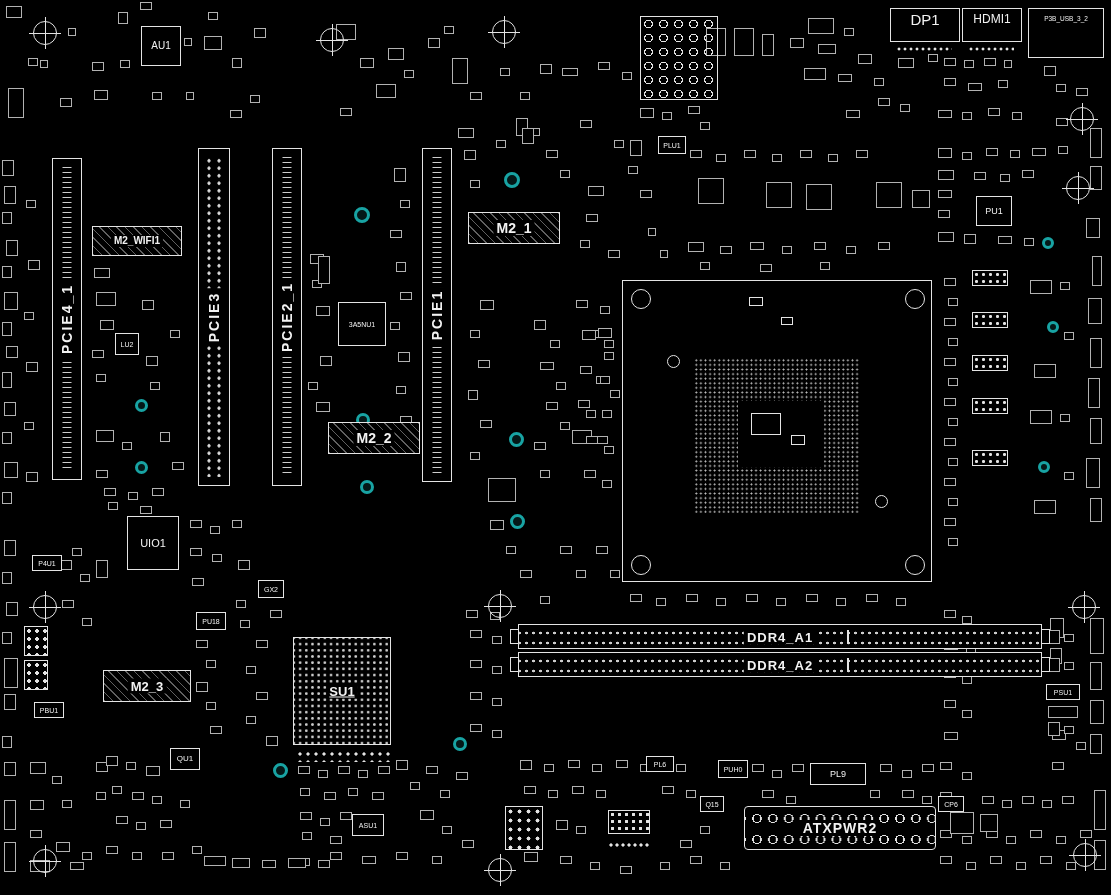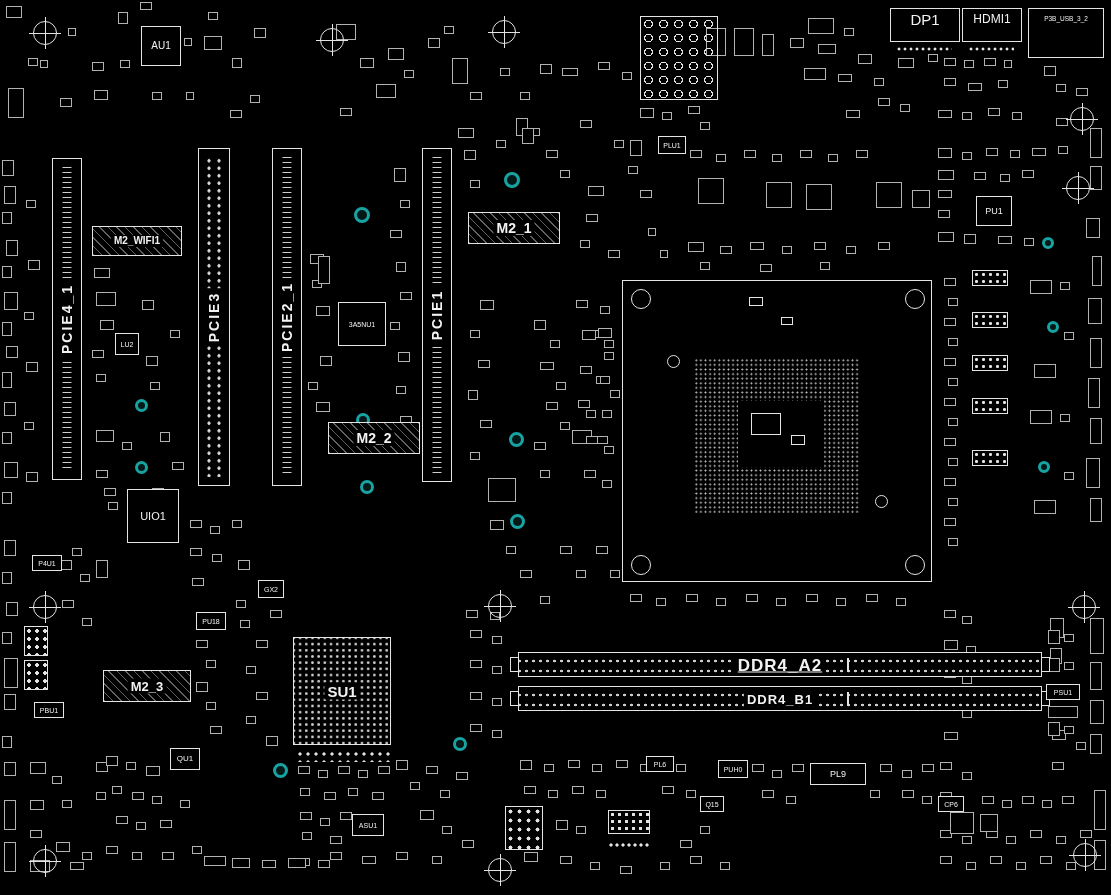--- a/index.html
+++ b/index.html
@@ -570,45 +570,48 @@
     </div>
     <div class="abs slot-h" style="left: 468px; top: 212px; width: 92px; height: 32px;">
       <span class="lbl" style="font-size: 14px;">M2_1</span>
     </div>
     <div class="abs slot-h" style="left: 328px; top: 422px; width: 92px; height: 32px;">
       <span class="lbl" style="font-size: 14px;">M2_2</span>
     </div>
     <div class="abs slot-h" style="left: 103px; top: 670px; width: 88px; height: 32px;">
       <span class="lbl" style="font-size: 13px;">M2_3</span>
     </div>
-    <div class="abs chip" style="left: 127px; top: 489px; width: 52px; height: 54px;">
+    <div class="abs chip" style="left: 127px; top: 516px; width: 52px; height: 54px;">
       <span class="lbl" style="font-size: 11px;">UIO1</span>
     </div>
     <div class="abs bga" style="left: 293px; top: 637px; width: 98px; height: 108px;">
-      <span class="lbl" style="font-size: 15px;">SU1</span>
+      <span class="lbl" style="font-size: 13px; text-decoration: underline;">SU1</span>
     </div>
     <div class="abs cpu" style="left: 622px; top: 280px; width: 310px; height: 302px;">
       <div class="abs crn" style="left: 8px; top: 8px; width: 20px; height: 20px; position: absolute;"></div>
       <div class="abs crn" style="left: 282px; top: 8px; width: 20px; height: 20px; position: absolute;"></div>
       <div class="abs crn" style="left: 8px; top: 274px; width: 20px; height: 20px; position: absolute;"></div>
       <div class="abs crn" style="left: 282px; top: 274px; width: 20px; height: 20px; position: absolute;"></div>
       <div class="abs scr" style="left: 44px; top: 74px; width: 13px; height: 13px; position: absolute;"></div>
       <div class="abs scr" style="left: 252px; top: 214px; width: 13px; height: 13px; position: absolute;"></div>
       <div class="abs pins" style="left: 71px; top: 77px; width: 165px; height: 155px; position: absolute;"></div>
       <div class="abs cut" style="left: 115px; top: 120px; width: 86px; height: 66px; position: absolute;"></div>
       <div class="abs mrk" style="left: 126px; top: 16px; width: 14px; height: 9px; position: absolute;"></div>
       <div class="abs mrk" style="left: 158px; top: 36px; width: 12px; height: 8px; position: absolute;"></div>
       <div class="abs mrk" style="left: 128px; top: 132px; width: 30px; height: 22px; position: absolute;"></div>
       <div class="abs mrk" style="left: 168px; top: 154px; width: 14px; height: 10px; position: absolute;"></div>
     </div>
+    <div class="abs ddr" style="left: 518px; top: 624px; width: 524px; height: 25px;">
+      <span class="lbl" style="font-size: 13px;">DDR4_A1</span>
+    </div>
     <div class="abs ddr" style="left: 518px; top: 652px; width: 524px; height: 25px;">
-      <span class="lbl" style="font-size: 17px; text-decoration: underline;">DDR4_A2</span>
-    </div>
-    <div class="abs ddr" style="left: 518px; top: 686px; width: 524px; height: 25px;">
-      <span class="lbl" style="font-size: 13px;">DDR4_B1</span>
+      <span class="lbl" style="font-size: 13px;">DDR4_A2</span>
+    </div>
+    <div class="abs atx" style="left: 744px; top: 806px; width: 192px; height: 44px;">
+      <span class="lbl" style="font-size: 14px;">ATXPWR2</span>
     </div>
     <div class="abs chip" style="left: 810px; top: 763px; width: 56px; height: 22px;">
       <span class="lbl" style="font-size: 9px;">PL9</span>
     </div>
     <div class="abs chip" style="left: 976px; top: 196px; width: 36px; height: 30px;">
       <span class="lbl" style="font-size: 9px;">PU1</span>
     </div>
     <div class="abs chip" style="left: 115px; top: 333px; width: 24px; height: 22px;">
       <span class="lbl" style="font-size: 7px;">LU2</span>
     </div>

